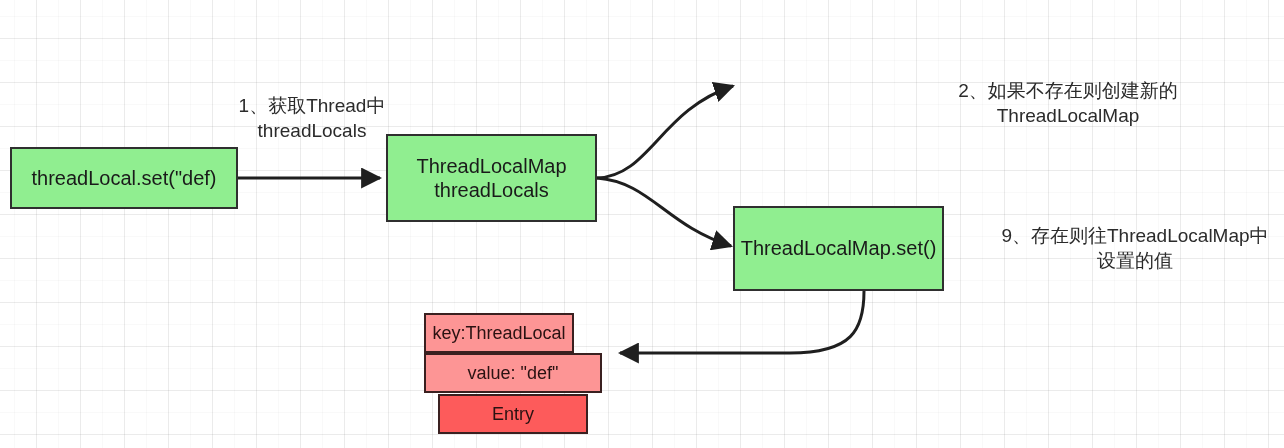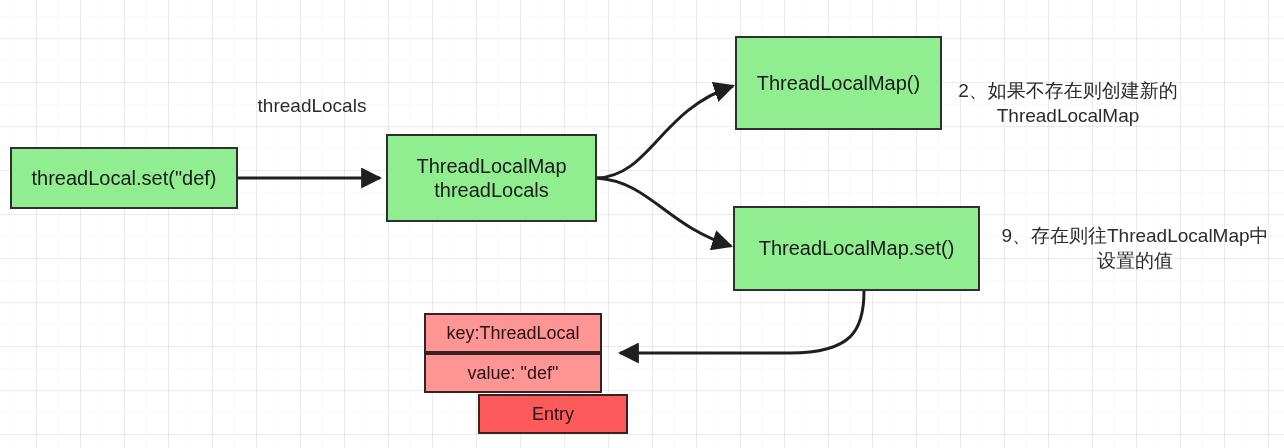--- a/index.html
+++ b/index.html
@@ -64,21 +64,21 @@
     border: 2px solid #3a2020;
     display: flex;
     align-items: center;
     justify-content: center;
     text-align: center;
     font-size: 18px;
     color: #2a1212;
     z-index: 3;
   }
   .entry-light { background: #fd9595; }
-  .entry-dark  { background: #fd5b5b; margin-left: 40px; }
+  .entry-dark  { background: #fd5b5b; }
 
   .note {
     position: absolute;
     text-align: center;
     font-size: 19px;
     color: #2b2b2b;
     line-height: 1.3;
     z-index: 4;
     white-space: nowrap;
   }
@@ -122,41 +122,39 @@
 
   <div class="node green" style="left:10px; top:147px; width:228px; height:62px;">
     <span>threadLocal.set("def)</span>
   </div>
 
   <div class="node green" style="left:386px; top:134px; width:211px; height:88px; flex-direction:column;">
     <span>ThreadLocalMap</span>
     <span>threadLocals</span>
   </div>
 
-  <div class="node green" style="left:735px; top:36px; width:207px; height:94px;">
-    <span>ThreadLocalMap()</span>
-  </div>
 
-  <div class="node green" style="left:733px; top:206px; width:247px; height:85px;">
+  <div class="node green" style="left:733px; top:206px; width:211px; height:85px;">
     <span>ThreadLocalMap.set()</span>
   </div>
 
-  <div class="entry-cell entry-light" style="left:424px; top:313px; width:178px; height:40px;">
+  <div class="entry-cell entry-light" style="left:424px; top:313px; width:150px; height:40px;">
     <span>key:ThreadLocal</span>
   </div>
 
   <div class="entry-cell entry-light" style="left:424px; top:353px; width:178px; height:40px;">
     <span>value: "def"</span>
   </div>
 
   <div class="entry-cell entry-dark" style="left:438px; top:394px; width:150px; height:40px;">
     <span>Entry</span>
   </div>
 
   <div class="note" style="left:228px; top:94px; width:168px;">
+    <div>1、获取Thread中</div>
     <div>threadLocals</div>
   </div>
 
   <div class="note" style="left:948px; top:58px; width:240px;margin-top:21px;">
     <div>2、如果不存在则创建新的</div>
     <div>ThreadLocalMap</div>
   </div>
 
   <div class="note" style="left:992px; top:224px; width:286px;">
     <div>9、存在则往ThreadLocalMap中</div>

